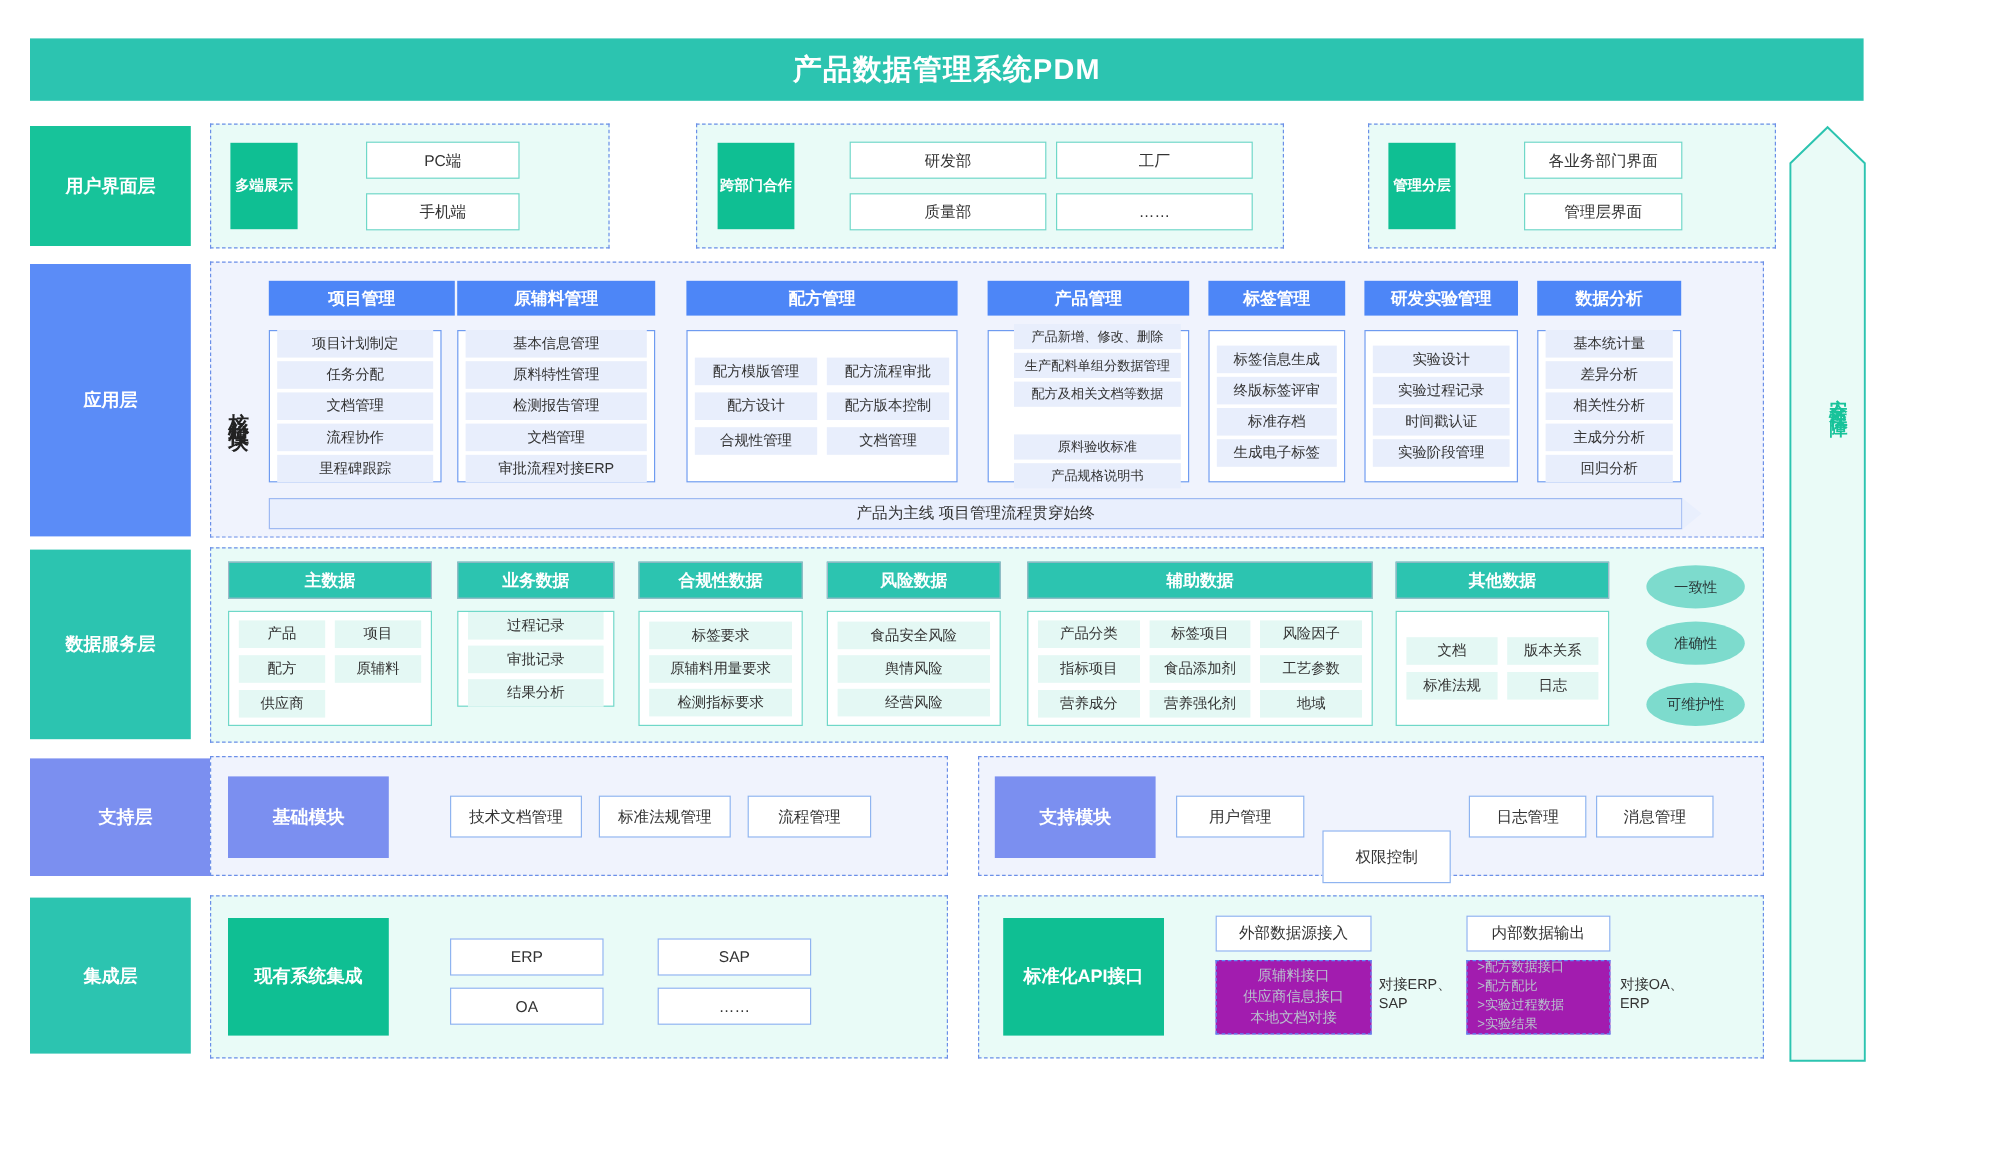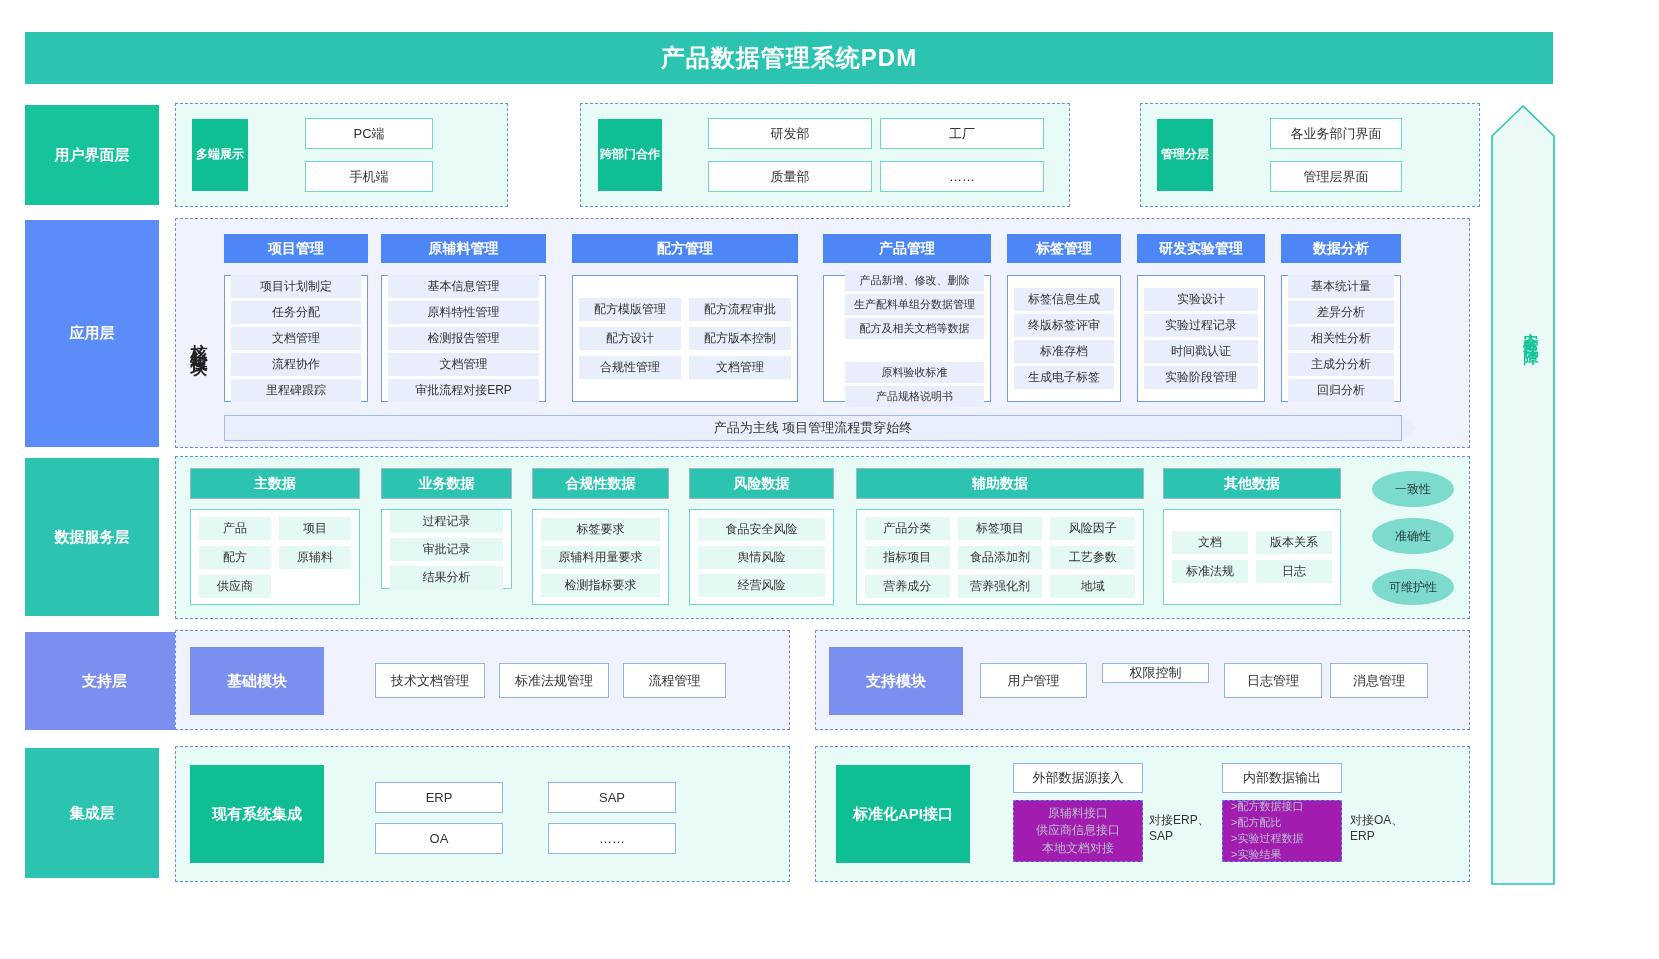--- a/index.html
+++ b/index.html
@@ -167,21 +167,21 @@
   <div class="chip-green" style="left:1157px; top:119px; width:56px; height:72px;">管理分层</div>
   <div class="wbox teal-b" style="left:1270px; top:118px; width:132px; height:31px;">各业务部门界面</div>
   <div class="wbox teal-b" style="left:1270px; top:161px; width:132px; height:31px;">管理层界面</div>
 
   <div class="layer-label ll-blue" style="left:25px; top:220px; width:134px; height:227px;font-family:Liberation Mono, monospace;">应用层</div>
 
   <div class="dash bg-lav" style="left:175px; top:218px; width:1295px; height:230px;"></div>
 
   <div class="core-vertical" style="left:186px; top:285px; width:26px; height:110px;">核心模块</div>
 
-  <div class="mod-head" style="left:224px; top:234px; width:144px; height:29px;">项目管理</div>
+  <div class="mod-head" style="left:224px; top:234px; width:155px; height:29px;">项目管理</div>
   <div class="mod-body" style="left:224px; top:275px; width:144px; height:127px;">
     <div class="mod-item">项目计划制定</div>
     <div class="mod-item">任务分配</div>
     <div class="mod-item">文档管理</div>
     <div class="mod-item">流程协作</div>
     <div class="mod-item">里程碑跟踪</div>
   </div>
 
   <div class="mod-head" style="left:381px; top:234px; width:165px; height:29px;">原辅料管理</div>
   <div class="mod-body" style="left:381px; top:275px; width:165px; height:127px;">
@@ -310,21 +310,21 @@
 
   <div class="dash bg-lav" style="left:175px; top:630px; width:615px; height:100px;"></div>
   <div class="layer-label ll-periw" style="left:190px; top:647px; width:134px; height:68px; position:absolute;">基础模块</div>
   <div class="wbox" style="left:375px; top:663px; width:110px; height:35px;">技术文档管理</div>
   <div class="wbox" style="left:499px; top:663px; width:110px; height:35px;">标准法规管理</div>
   <div class="wbox" style="left:623px; top:663px; width:103px; height:35px;">流程管理</div>
 
   <div class="dash bg-lav" style="left:815px; top:630px; width:655px; height:100px;"></div>
   <div class="layer-label ll-periw" style="left:829px; top:647px; width:134px; height:68px; position:absolute;">支持模块</div>
   <div class="wbox" style="left:980px; top:663px; width:107px; height:35px;">用户管理</div>
-  <div class="wbox" style="left:1102px; top:663px; width:107px; height:20px;">权限控制</div>
+  <div class="wbox" style="left:1102px; top:692px; width:107px; height:44px;">权限控制</div>
   <div class="wbox" style="left:1224px; top:663px; width:98px; height:35px;">日志管理</div>
   <div class="wbox" style="left:1330px; top:663px; width:98px; height:35px;">消息管理</div>
 
   <div class="layer-label ll-teal" style="left:25px; top:748px; width:134px; height:130px;">集成层</div>
 
   <div class="dash bg-mint" style="left:175px; top:746px; width:615px; height:136px;"></div>
   <div class="chip-green" style="left:190px; top:765px; width:134px; height:98px; font-size:15px;">现有系统集成</div>
   <div class="wbox" style="left:375px; top:782px; width:128px; height:31px;">ERP</div>
   <div class="wbox" style="left:548px; top:782px; width:128px; height:31px;">SAP</div>
   <div class="wbox" style="left:375px; top:823px; width:128px; height:31px;">OA</div>

